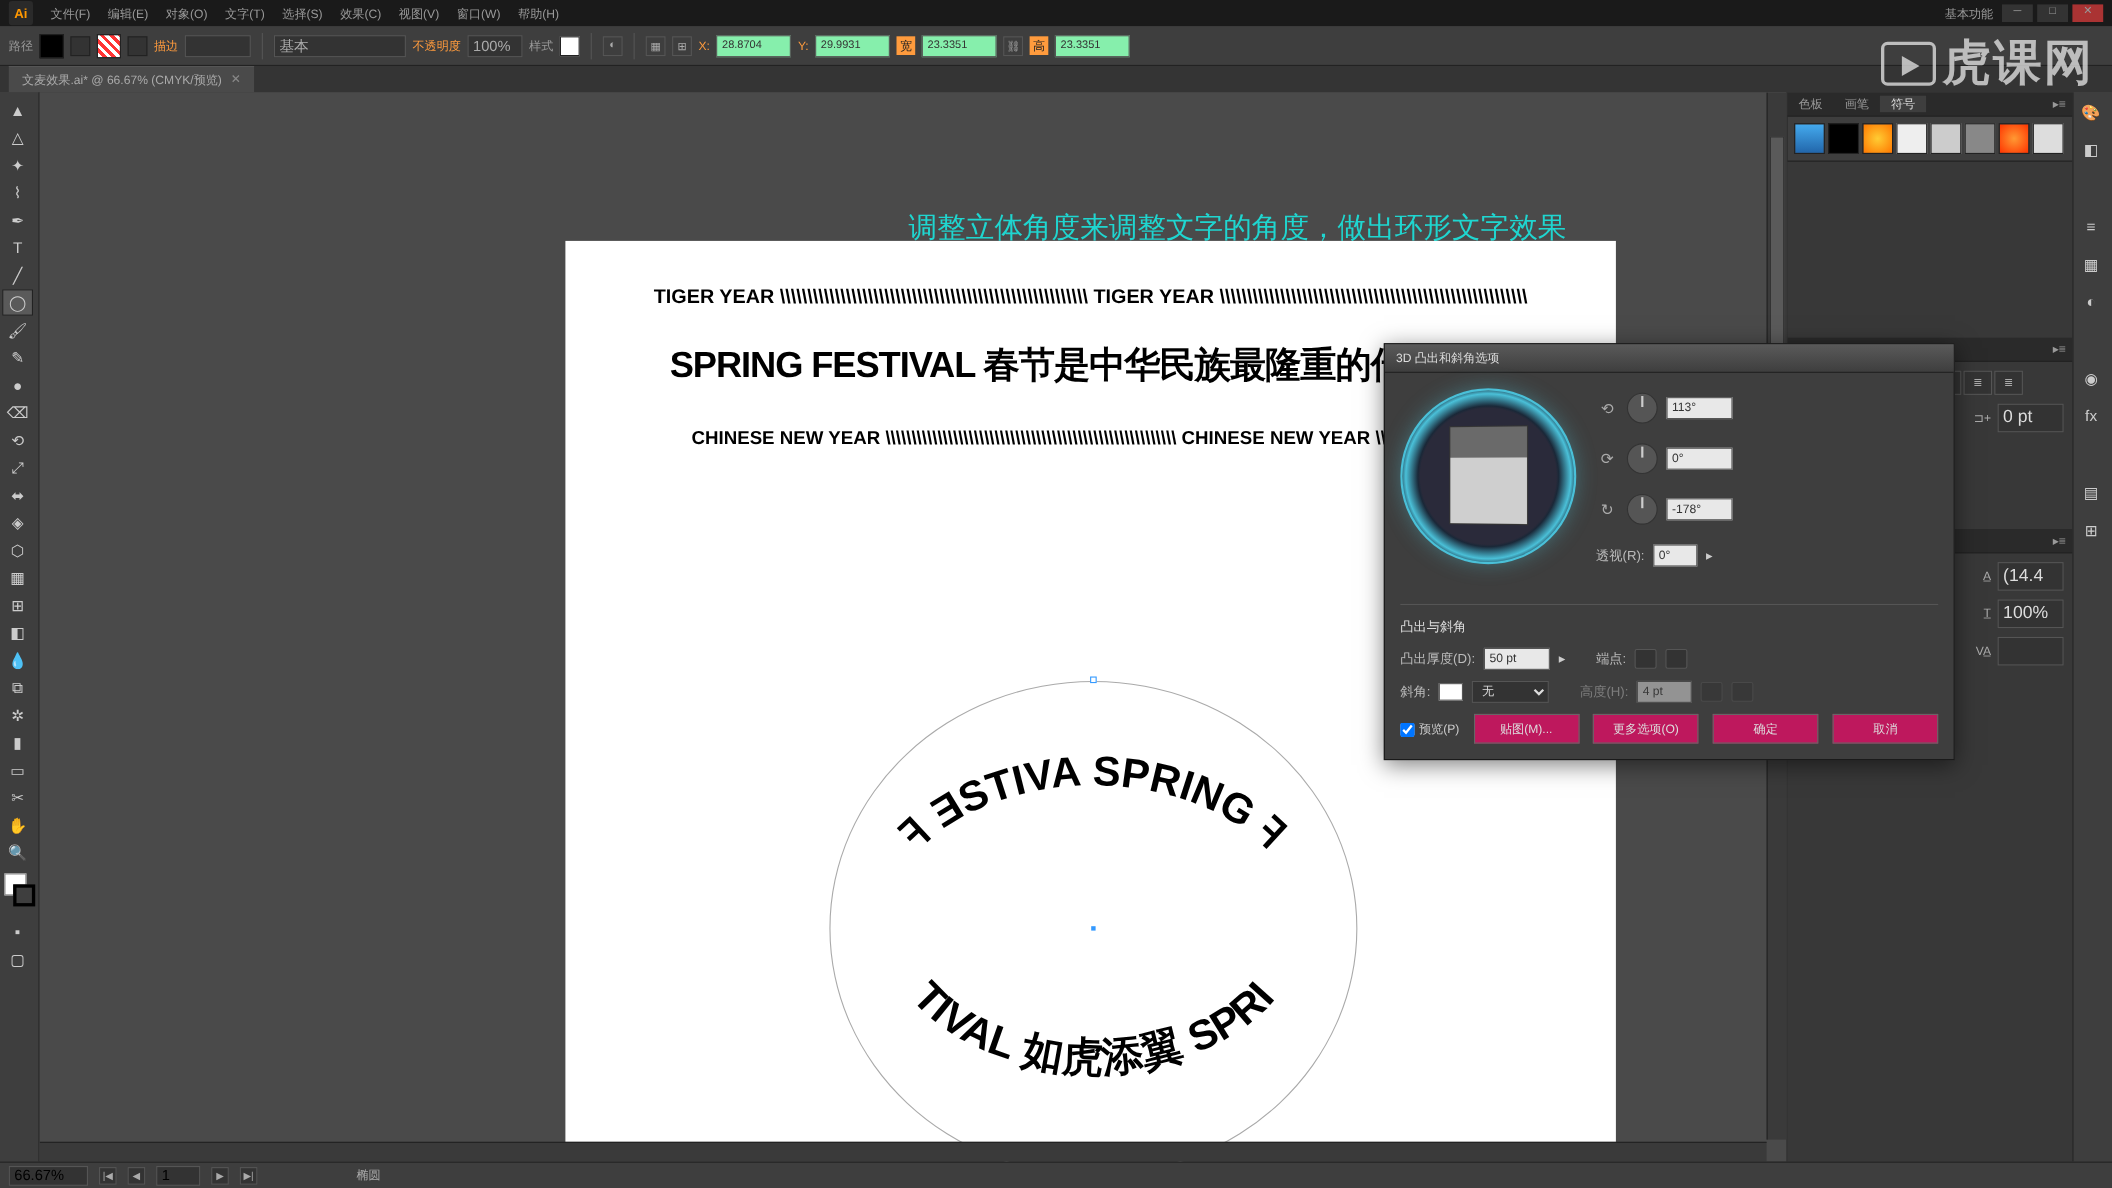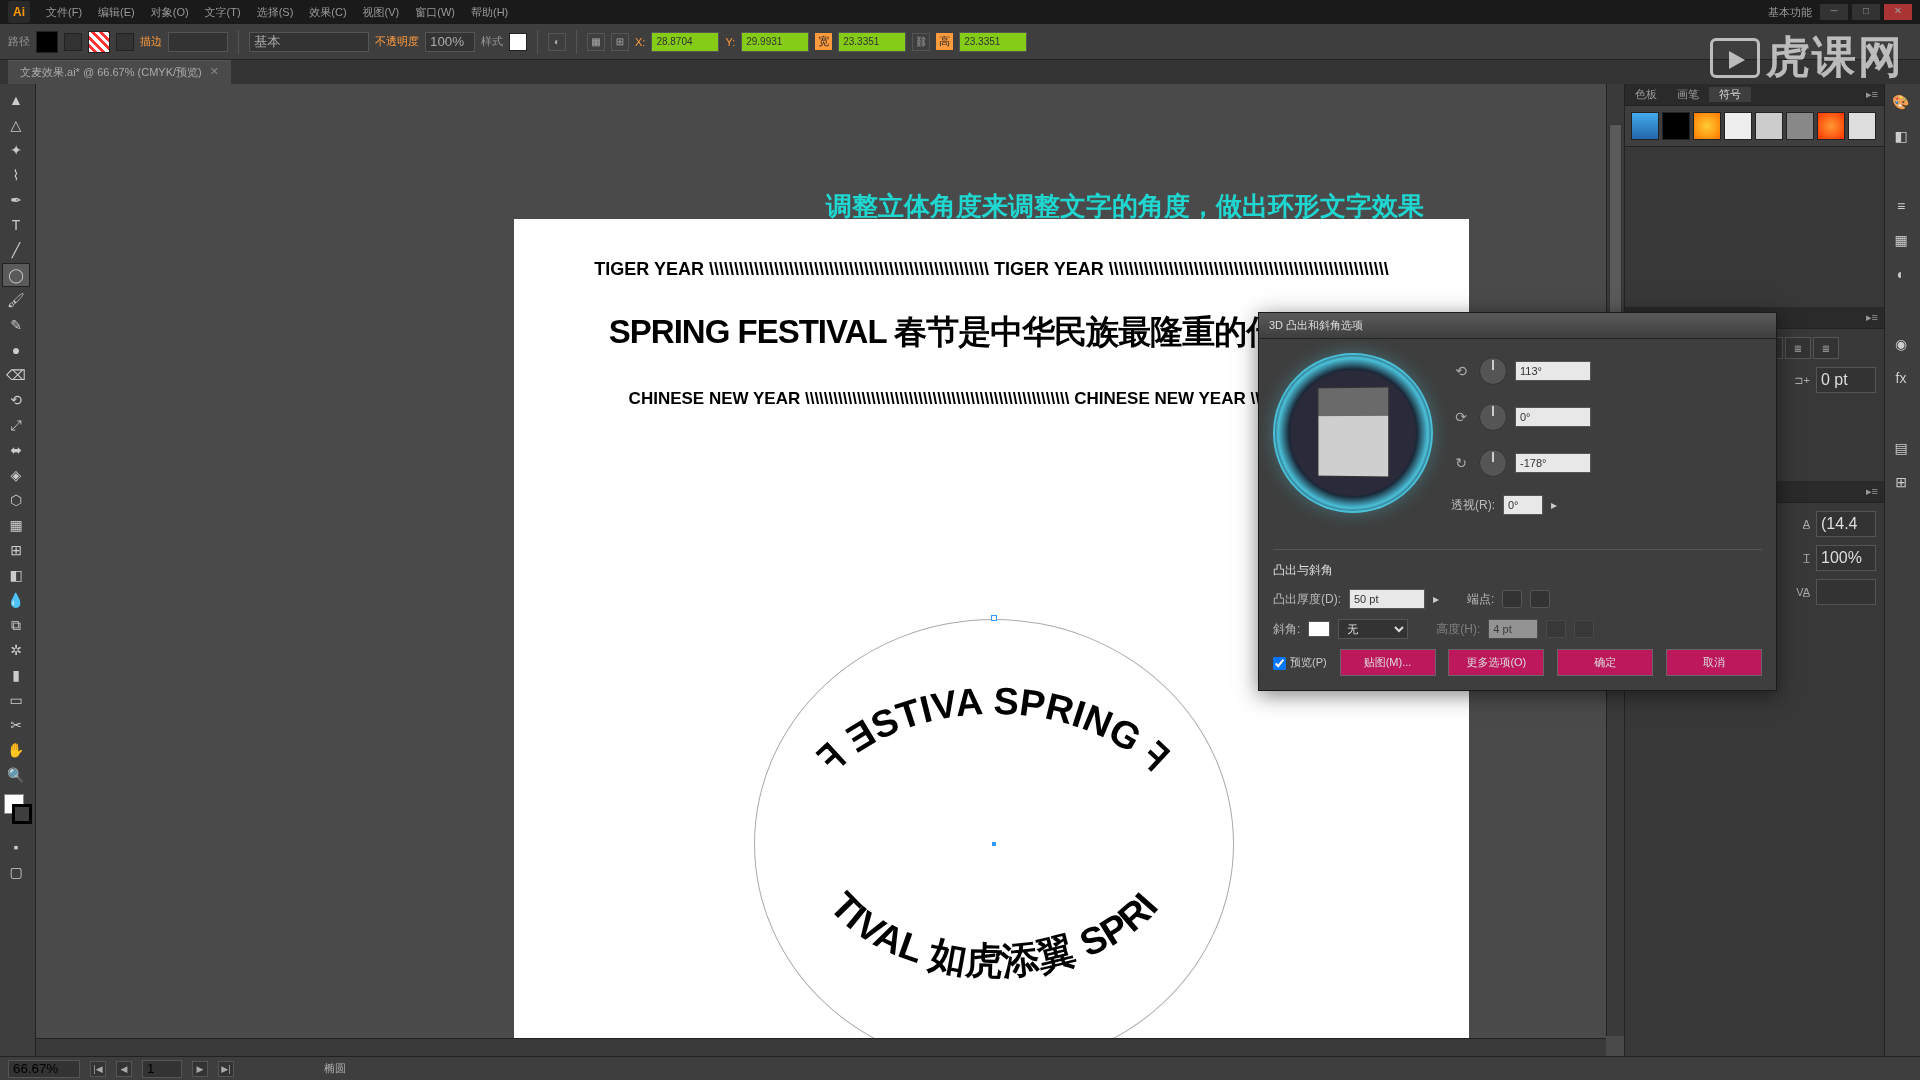--- a/index.html
+++ b/index.html
@@ -9,37 +9,37 @@
 .titlebar .menu-item{padding:0 8px;cursor:pointer}
 .titlebar .spacer{flex:1}
 .titlebar .right-btns{display:flex;gap:4px}
 .titlebar .win-btn{width:28px;height:16px;background:#333;cursor:pointer;text-align:center;line-height:14px;font-size:10px}
 .titlebar .win-close{background:#a33}
 .ctrlbar{height:36px;background:#3e3e3e;display:flex;align-items:center;padding:0 8px;color:#aaa;font-size:11px;border-bottom:1px solid #222;gap:6px}
 .ctrlbar .label{color:#999}
 .ctrlbar .swatch{width:22px;height:22px;border:1px solid #222;background:#000}
 .ctrlbar .drop{width:18px;height:18px;background:#333;border:1px solid #222}
 .ctrlbar .stroke-input{width:60px;height:20px;background:#333;border:1px solid #555;color:#aaa;padding:0 4px}
-.ctrlbar .num-input{width:68px;height:20px;background:#84cc16;color:#333;padding:0 4px;border:1px solid #555;font-size:10px}
+.ctrlbar .num-input{width:68px;height:20px;background:#86efac;color:#333;padding:0 4px;border:1px solid #555;font-size:10px}
 .ctrlbar .orange{color:#ff9b3d}
 .ctrlbar .sep{width:1px;height:24px;background:#555;margin:0 4px}
 .ctrlbar .icn{width:18px;height:18px;background:#3e3e3e;border:1px solid #555;display:flex;align-items:center;justify-content:center;font-size:10px}
 .tabbar{height:24px;background:#343434;display:flex;align-items:center;padding:0 8px;color:#aaa;font-size:11px}
 .tabbar .tab{padding:4px 12px;background:#4a4a4a;border-top:1px solid #555;display:flex;align-items:flex-start;gap:8px}
 .tabbar .tab-close{color:#888;cursor:pointer}
 .main{position:absolute;top:84px;left:0;right:0;bottom:24px;display:flex}
 .left-tools{width:36px;background:#3e3e3e;border-right:1px solid #222;display:flex;flex-direction:column;padding:4px 2px;gap:1px}
 .tool{width:28px;height:24px;display:flex;align-items:center;justify-content:center;color:#ccc;cursor:pointer;font-size:14px}
 .tool.selected{background:#5a5a5a;border:1px solid #222}
 .fill-stroke{margin-top:6px;position:relative;height:40px}
 .fill-box{position:absolute;width:20px;height:20px;background:#fff;border:1px solid #888;left:2px;top:0}
 .stroke-box{position:absolute;width:20px;height:20px;background:#3e3e3e;border:3px solid #000;left:10px;top:10px}
 .canvas-area{flex:1;background:#4a4a4a;overflow:hidden;position:relative}
 .artboard{position:absolute;left:478px;top:135px;width:955px;height:820px;background:#fff}
-.annotation{position:absolute;left:790px;top:105px;color:#1fd6d0;font-size:26px;font-weight:700}
+.annotation{position:absolute;left:790px;top:105px;color:#1fd6d0;font-size:26px;font-weight:400}
 .arrow1{position:absolute;left:994px;top:144px;width:4px;height:500px;background:#1fd6d0}
 .arrow1::after{content:"";position:absolute;bottom:-16px;left:-8px;border:10px solid transparent;border-top:18px solid #1fd6d0}
 .arrow2{position:absolute;left:1363px;top:144px;width:4px;height:288px;background:#1fd6d0;transform:rotate(-8deg);transform-origin:top}
 .arrow2::after{content:"";position:absolute;bottom:-16px;left:-8px;border:10px solid transparent;border-top:18px solid #1fd6d0}
 .t1{font-size:48px;font-weight:900;letter-spacing:-1px;text-align:center;margin-top:40px;white-space:nowrap}
 .t2{font-size:18px;font-weight:900;text-align:center;margin-top:40px;letter-spacing:0px}
 .t3{font-size:33px;font-weight:900;text-align:center;margin-top:30px;letter-spacing:-1px}
 .t4{font-size:17px;font-weight:900;text-align:center;margin-top:34px}
 .circle-wrap{position:absolute;left:240px;top:400px;width:480px;height:450px}
 .ellipse{width:480px;height:450px;border:1px solid #aaa;border-radius:50%}
@@ -68,21 +68,21 @@
 .dlg-select{width:90px;height:20px;background:#333;border:1px solid #555;color:#ddd;padding:0 4px;font-size:11px}
 .cube-area{display:flex;gap:18px;margin-bottom:16px}
 .cube-preview{width:160px;height:160px;position:relative;display:flex;align-items:center;justify-content:center}
 .cube-ring{position:absolute;width:160px;height:160px;border-radius:50%;background:radial-gradient(circle,#2a2a3a 56%,#1a2838 58%,#4ac0d8 68%,#1a2838 74%);border:2px solid #4ac0d8;box-shadow:0 0 18px rgba(80,200,220,.35)}
 .cube{position:absolute;width:72px;height:90px;background:linear-gradient(#6a6a6a 0%,#6a6a6a 32%,#cfcfcf 32%,#cfcfcf 100%);border:1px solid #333;transform:perspective(320px) rotateY(-5deg);top:34px;left:44px}
 .rot-controls{flex:1;padding-top:4px}
 .rot-row{display:flex;align-items:center;gap:8px;margin-bottom:18px}
 .rot-icon{width:20px;height:20px;display:flex;align-items:center;justify-content:center;color:#aaa;font-size:14px}
 .rot-dial{width:28px;height:28px;border-radius:50%;background:#555;border:1px solid #333;position:relative}
 .rot-dial::after{content:"";position:absolute;left:50%;top:2px;width:2px;height:10px;background:#ccc;transform:translateX(-1px)}
-.rot-input{width:76px;height:20px;background:#e8e8e8;border:1px solid #555;color:#333;padding:0 4px;font-size:11px}
+.rot-input{width:60px;height:20px;background:#e8e8e8;border:1px solid #555;color:#333;padding:0 4px;font-size:11px}
 .dlg-section{border-top:1px solid #555;padding-top:12px;margin-top:0}
 .dlg-section-title{color:#ddd;margin-bottom:10px}
 .cap-btn{width:20px;height:18px;border:1px solid #555;background:#333;border-radius:2px}
 .dlg-buttons{display:flex;justify-content:space-between;align-items:center;margin-top:8px;gap:8px}
 .dlg-btn{padding:5px 0;width:96px;text-align:center;background:#be185d;border:1px solid #666;cursor:pointer;font-size:11px;color:#ddd}
 .dlg-check{display:flex;align-items:flex-end;gap:4px;font-size:11px}
 .bg-blur-text{position:absolute;left:1380px;top:313px;font-size:42px;font-weight:900;color:#999;filter:blur(2px);opacity:.4}
 .statusbar{position:absolute;bottom:0;left:0;right:0;height:24px;background:#3e3e3e;border-top:1px solid #222;display:flex;align-items:center;padding:0 8px;color:#aaa;font-size:11px;gap:10px}
 .statusbar .zoom{width:72px;height:18px;background:#333;border:1px solid #555;padding:0 4px}
 .statusbar .nav-btn{width:16px;height:16px;background:#333;border:1px solid #555;text-align:center;line-height:14px;font-size:9px;cursor:pointer}

